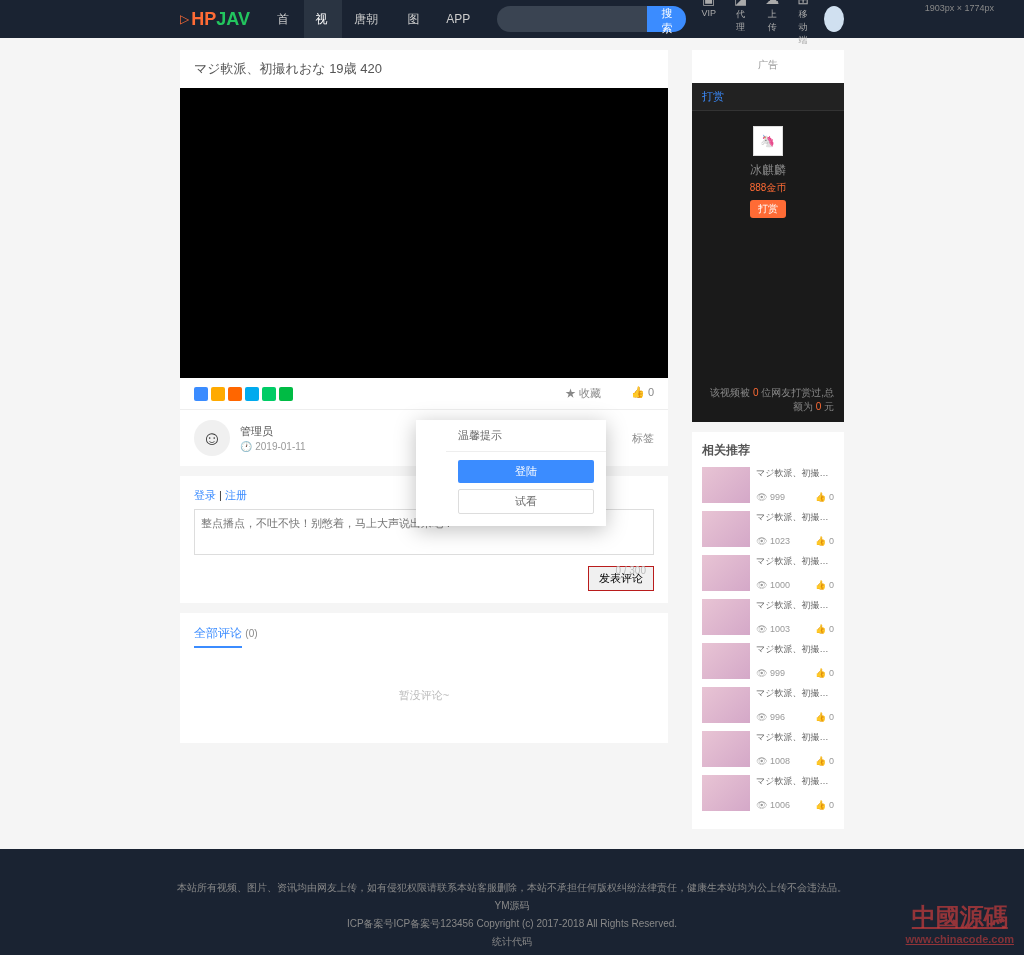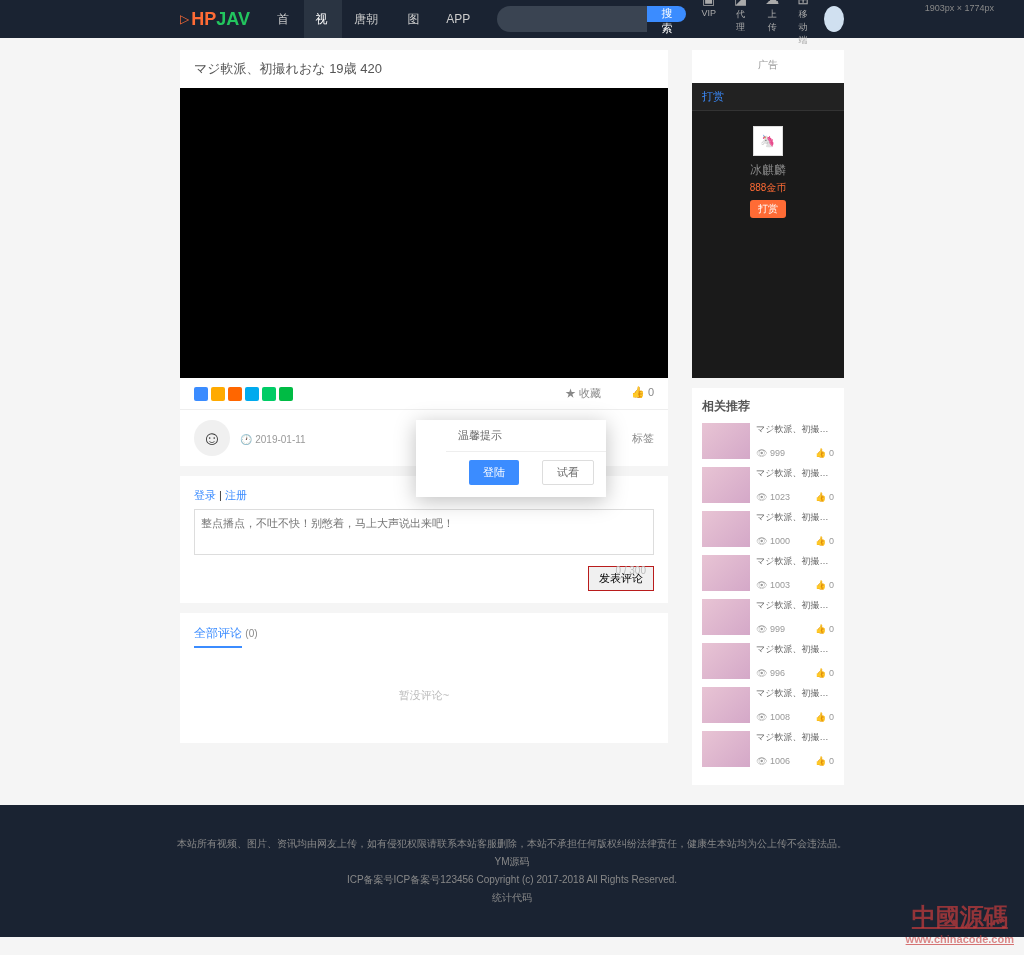--- a/index.html
+++ b/index.html
@@ -7,21 +7,21 @@
 .header { background: #1a2332; height: 38px; display: flex; align-items: center; padding: 0 180px; }
 .logo { display: flex; align-items: center; margin-right: 15px; }
 .logo-text { font-size: 18px; font-weight: bold; }
 .logo-hp { color: #ff6b35; }
 .logo-jav { color: #22c55e; }
 .nav { display: flex; }
 .nav-item { color: #ccc; padding: 0 12px; height: 38px; line-height: 38px; font-size: 12px; cursor: pointer; }
 .nav-item.active { background: #2a3442; color: #fff; }
 .search-box { display: flex; margin-left: 10px; }
 .search-input { width: 150px; height: 26px; border: none; border-radius: 13px 0 0 13px; padding: 0 10px; background: #3a4452; color: #fff; }
-.search-btn { background: #3b8cff; color: #fff; border: none; padding: 0 14px; height: 16px; border-radius: 0 13px 13px 0; cursor: pointer; font-size: 11px; }
+.search-btn { background: #3b8cff; color: #fff; border: none; padding: 0 14px; height: 26px; border-radius: 0 13px 13px 0; cursor: pointer; font-size: 11px; }
 .header-icons { display: flex; margin-left: 15px; gap: 18px; }
 .header-icon { color: #aaa; text-align: center; cursor: pointer; }
 .header-icon-box { font-size: 14px; }
 .header-icon-label { font-size: 9px; margin-top: 1px; }
 .avatar { width: 26px; height: 26px; border-radius: 50%; background: #d0e0f0; margin-left: 15px; cursor: pointer; }
 .container { width: 664px; margin: 12px auto 0; display: flex; gap: 24px; }
 .main { width: 502px; }
 .side { width: 152px; }
 .video-title-bar { background: #fff; padding: 10px 14px; font-size: 13px; color: #555; }
 .video-player { background: #000; width: 100%; height: 290px; }
@@ -65,21 +65,21 @@
 .related-thumb { width: 48px; height: 36px; background: linear-gradient(135deg, #e8c4d4, #d4a8c8); flex-shrink: 0; }
 .related-info { flex: 1; min-width: 0; }
 .related-item-title { font-size: 9px; color: #666; white-space: nowrap; overflow: hidden; text-overflow: ellipsis; }
 .related-stats { display: flex; justify-content: space-between; color: #999; font-size: 9px; margin-top: 12px; }
 .footer { background: #1a2332; margin-top: 20px; padding: 30px 0; text-align: center; color: #888; font-size: 10px; line-height: 1.8; }
 .modal-overlay { position: fixed; top: 0; left: 0; right: 0; bottom: 0; display: flex; align-items: center; justify-content: center; pointer-events: none; }
 .modal { background: #fff; width: 190px; box-shadow: 0 4px 20px rgba(0,0,0,0.25); pointer-events: auto; position: absolute; top: 420px; left: 416px; padding-left: 30px; }
 .modal-header { padding: 8px 12px; font-size: 11px; color: #666; border-bottom: 1px solid #eee; }
 .modal-body { padding: 18px 12px; font-size: 11px; color: #666; }
 .modal-body .highlight { color: #ff3333; }
-.modal-footer { padding: 8px 12px 12px; text-align: right; display: flex; gap: 23px; justify-content: flex-end; }
+.modal-footer { padding: 8px 12px 12px; text-align: right; display: flex; gap: 6px; justify-content: flex-end; flex-direction: column; }
 .modal-btn-primary { background: #3b8cff; color: #fff; border: none; padding: 4px 14px; font-size: 11px; cursor: pointer; border-radius: 2px; }
 .modal-btn-default { background: #fff; color: #666; border: 1px solid #ddd; padding: 4px 14px; font-size: 11px; cursor: pointer; border-radius: 2px; }
 .watermark { position: fixed; right: 10px; bottom: 10px; color: rgba(200,60,60,0.7); font-size: 24px; font-weight: bold; pointer-events: none; text-align: center; text-decoration: underline; }
 .watermark-url { font-size: 11px; color: rgba(200,60,60,0.6); }
 .dim-label { position: absolute; top: 3px; right: 30px; color: #888; font-size: 9px; }
 </style>
 </head>
 <body>
 
 <div class="dim-label">1903px × 1774px</div>
@@ -135,20 +135,21 @@
         <div class="share-icon" style="background:#00bb44"></div>
       </div>
       <div class="action-right">
         <span>★ 收藏</span>
         <span>👍 0</span>
       </div>
     </div>
     <div class="uploader-bar">
       <div class="uploader-avatar">☺</div>
       <div class="uploader-info">
+        <div class="uploader-name">管理员</div>
         <div class="uploader-date">🕐 <span>2019-01-11</span></div>
       </div>
       <div class="category">
         <span>分类：</span><span class="category-tag">VIP专区</span>
       </div>
       <div class="category" style="margin-left:30px">标签</div>
     </div>
 
     <div class="comment-section">
       <div class="login-link">
@@ -174,20 +175,23 @@
     <div class="ad-box">广告</div>
     <div class="reward-box">
       <div class="reward-tab">打赏</div>
       <div class="reward-content">
         <div class="reward-img">🦄</div>
         <div class="reward-name">冰麒麟</div>
         <div class="reward-amount">888金币</div>
         <button class="reward-btn">打赏</button>
       </div>
       <div class="reward-spacer"></div>
+      <div class="reward-stats">
+        <span>该视频被 </span><span class="num">0</span><span> 位网友打赏过,总额为 </span><span class="num">0</span><span> 元</span>
+      </div>
     </div>
 
     <div class="related-box">
       <div class="related-title">相关推荐</div>
       <div id="related-list">
           <div class="related-item">
             <div class="related-thumb"></div>
     <div class="related-info">
       <div class="related-item-title">マジ軟派、初撮れおな 19歳 247</div>
       <div class="related-stats">

